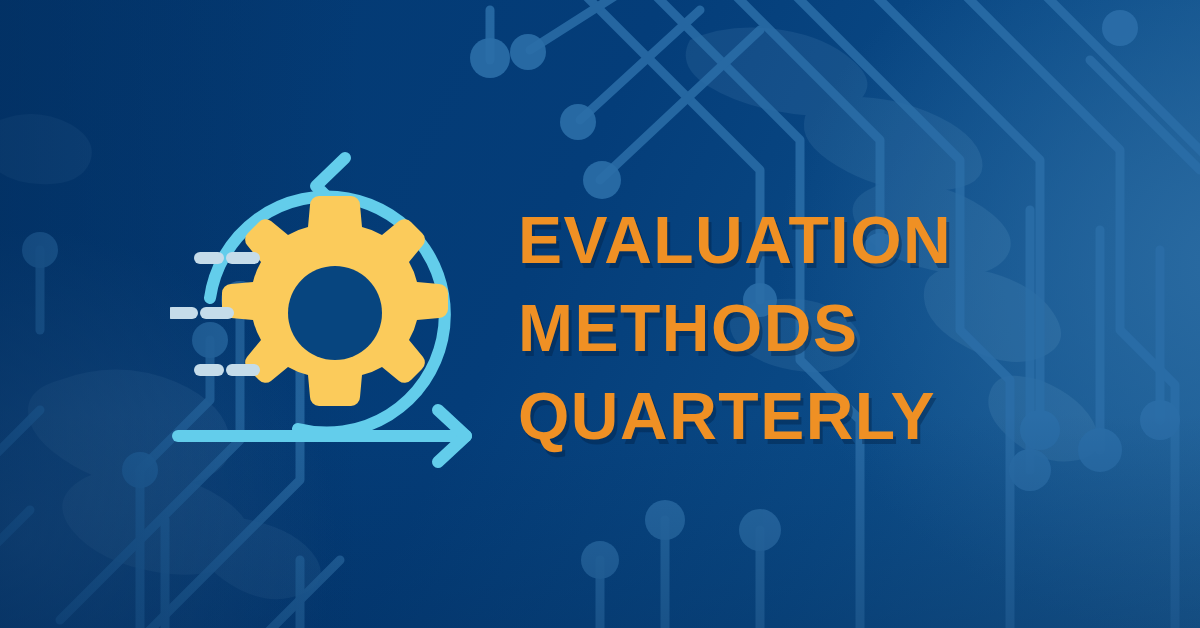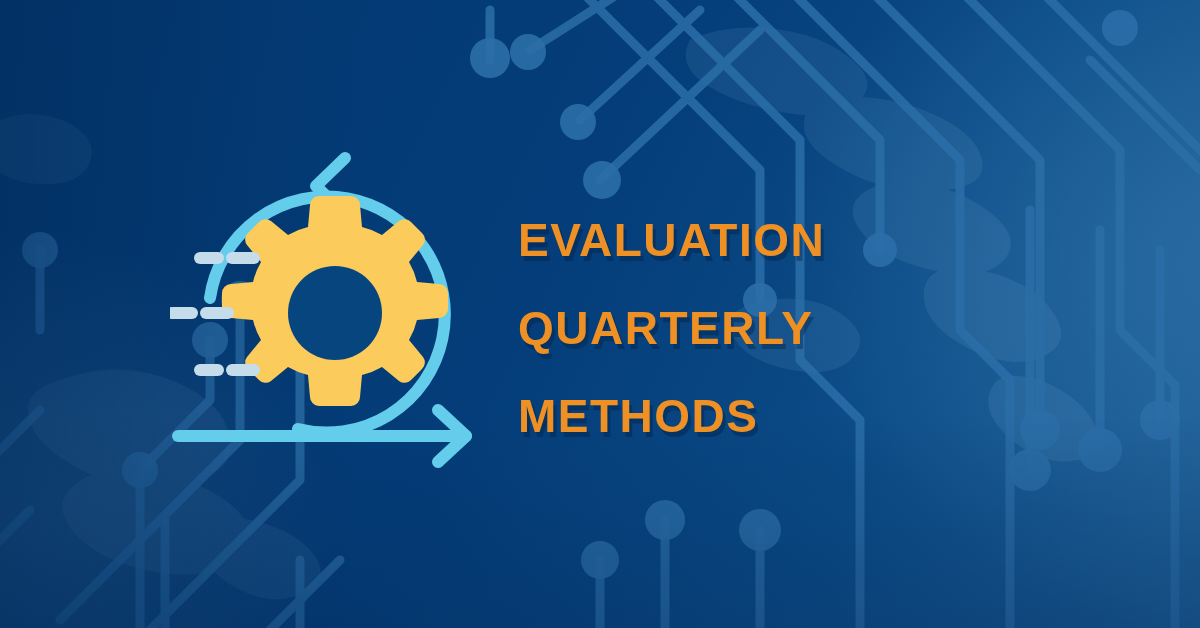--- a/index.html
+++ b/index.html
@@ -70,21 +70,21 @@
   .title-block {
     position: absolute;
     left: 518px;
     top: 196px;
     width: 640px;
   }
 
   .title-line {
     font-family: "Liberation Sans", sans-serif;
     font-weight: bold;
-    font-size: 46px;
+    font-size: 66px;
     line-height: 88px;
     letter-spacing: 1.5px;
     color: #ef9024;
     text-transform: uppercase;
     white-space: nowrap;
     text-shadow: 3px 5px 0 rgba(1, 30, 63, .38);
   }
 </style>
 </head>
 <body>
@@ -201,18 +201,18 @@
         <path d="M 62 110 L 84 110"></path>
         <path d="M 2 165 L 22 165"></path>
         <path d="M 36 165 L 58 165"></path>
         <path d="M 30 222 L 48 222"></path>
         <path d="M 62 222 L 84 222"></path>
       </g>
     </svg>
 
     <div class="title-block">
       <div class="title-line">EVALUATION</div>
+      <div class="title-line">METHODS</div>
       <div class="title-line">QUARTERLY</div>
-      <div class="title-line">METHODS</div>
     </div>
 
   </div>
 </div>
 
 </body></html>

